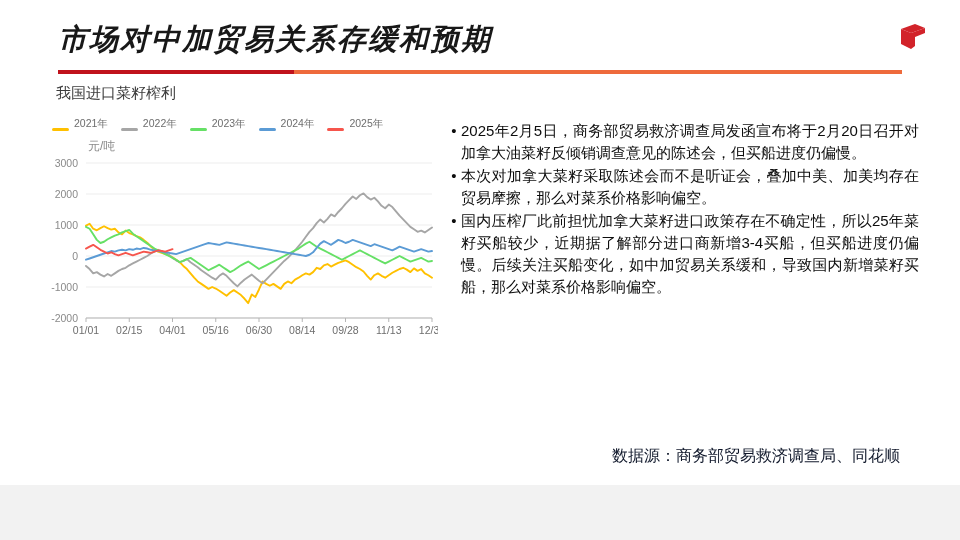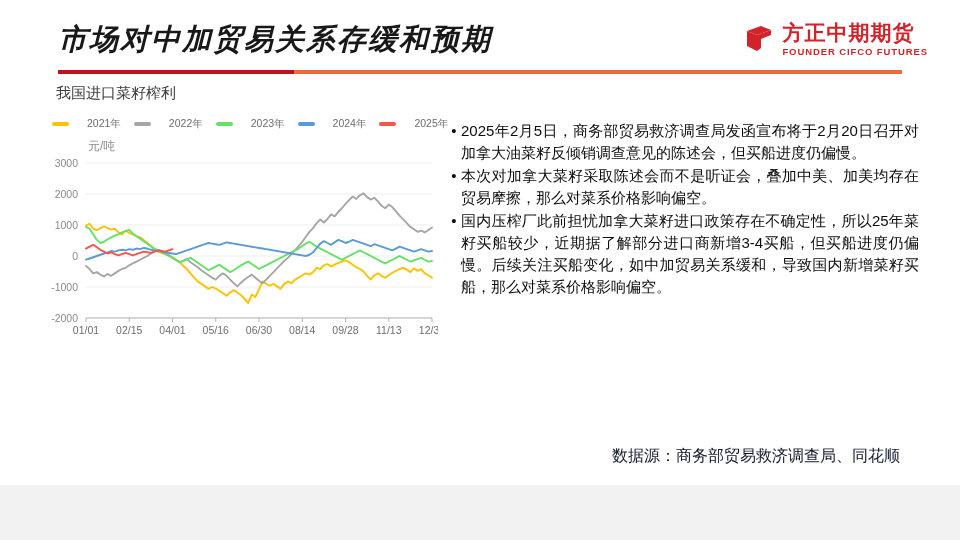--- a/index.html
+++ b/index.html
@@ -45,21 +45,21 @@
   #rule-a{ width:28%; background:#c0121c; }
   #rule-b{ flex:1; background:#ee6a3c; }
 
   
   #chart-panel{ position:absolute; left:38px; top:84px; width:400px; height:285px; }
   #chart-title{
     font-size:15px; color:#3b3b3b; margin-left:18px; margin-bottom:14px;
     font-family:Liberation Mono, monospace;
   }
   #legend{ display:flex; align-items:center; margin-left:14px; gap:13px; }
-  .legend-item{ display:flex; align-items:center; gap:18px; }
+  .legend-item{ display:flex; align-items:flex-end; gap:5px; }
   .legend-swatch{ width:17px;height:3.5px;border-radius:2px;display:block; }
   .legend-label{ font-size:10.5px; color:#6d6d6d; white-space:nowrap; }
   #y-unit{ font-size:12px; color:#8a8a8a; margin-left:50px; margin-top:7px; }
   #plot-wrap{ margin-top:2px; }
 
   .grid-line{ stroke:#ededed; stroke-width:1; }
   .axis-line{ stroke:#b5b5b5; stroke-width:1; }
   .tick-mark{ stroke:#b5b5b5; stroke-width:1; }
   .ytick-text{ fill:#8a8a8a; font-size:10.5px; font-family:"Liberation Sans",sans-serif; text-anchor:end; }
   .xtick-text{ fill:#6d6d6d; font-size:10.5px; font-family:"Liberation Sans",sans-serif; text-anchor:middle; }
@@ -88,24 +88,20 @@
 <div id="slide">
 
   <div id="title">市场对中加贸易关系存缓和预期</div>
 
   <div id="logo">
     <svg id="logo-mark" viewBox="0 0 30 30">
       <path d="M3 7 L17 2 L27 6 L13 11 Z" fill="#d2232a"></path>
       <path d="M3 7 L13 11 L13 27 L3 22 Z" fill="#d2232a"></path>
       <path d="M13 11 L27 6 L27 11 L17 15 L17 24 L13 27 Z" fill="#d2232a"></path>
     </svg>
-    <div id="logo-text">
-      <span id="logo-cn">方正中期期货</span>
-      <span id="logo-en">FOUNDER CIFCO FUTURES</span>
-    </div>
   </div>
 
   <div id="rule">
     <div id="rule-a"></div>
     <div id="rule-b"></div>
   </div>
 
   <div id="chart-panel">
     <div id="chart-title">我国进口菜籽榨利</div>
     <div id="legend">

